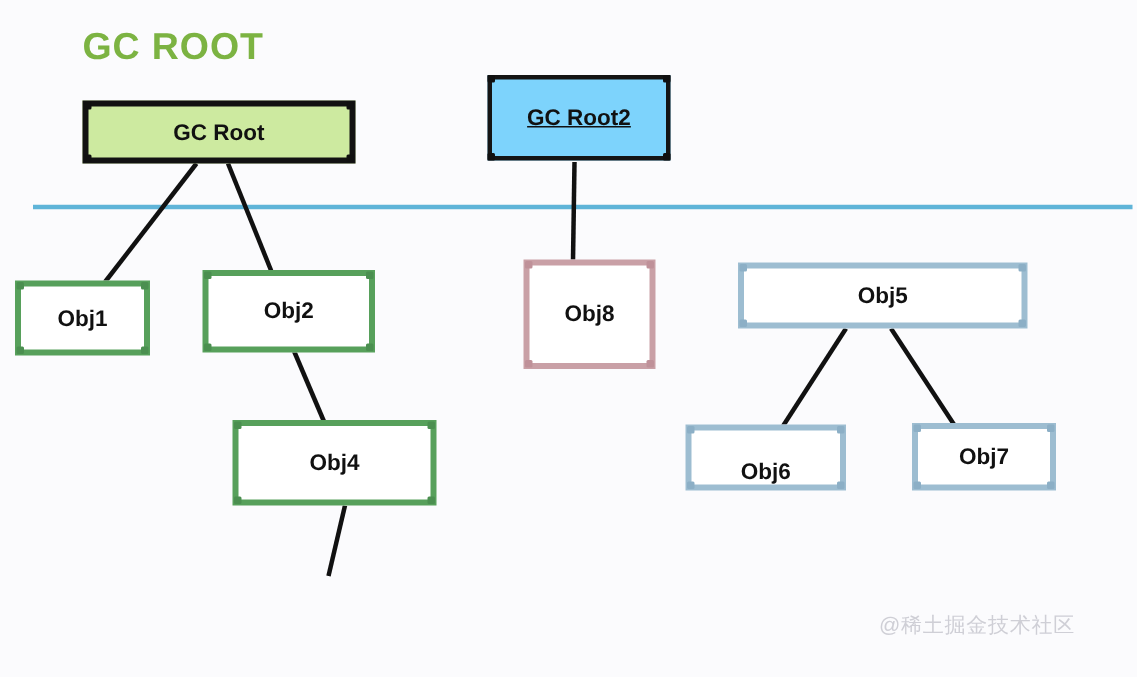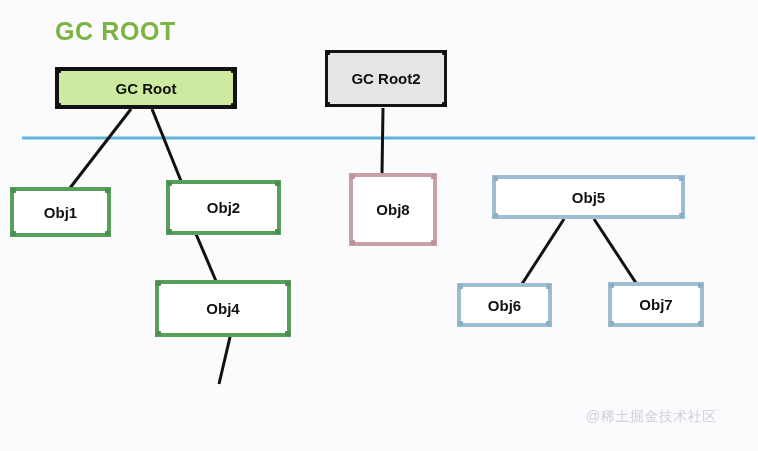--- a/index.html
+++ b/index.html
@@ -47,22 +47,23 @@
     color: #111111;
     background: #ffffff;
     white-space: nowrap;
   }
   .node-root {
     background: #cdeaa0;
     border: 4px solid #121212;
     font-size: 15px;
   }
   .node-root2 {
-    background: #e5e5e5;
+    background: #7dd3fc;
     border: 3px solid #141414;
+    text-decoration: underline;
   }
   .node-green {
     border: 4px solid #57a05b;
   }
   .node-pink {
     border: 4px solid #c9a0a6;
   }
   .node-blue {
     border: 4px solid #9dbdd1;
   }
@@ -118,29 +119,29 @@
   </div>
 
   <div class="node node-root2" style="left:325px; top:50px; width:122px; height:57px;">
     <span>GC Root2</span>
     <span class="corner k c-tl"></span>
     <span class="corner k c-tr"></span>
     <span class="corner k c-bl"></span>
     <span class="corner k c-br"></span>
   </div>
 
-  <div class="node node-green" style="left:10px; top:187px; width:101px; height:50px;">
+  <div class="node node-green" style="left:10px; top:187px; width:90px; height:50px;">
     <span>Obj1</span>
     <span class="corner g c-tl"></span>
     <span class="corner g c-tr"></span>
     <span class="corner g c-bl"></span>
     <span class="corner g c-br"></span>
   </div>
 
-  <div class="node node-green" style="left:135px; top:180px; width:115px; height:55px;margin-left:31px;">
+  <div class="node node-green" style="left:135px; top:180px; width:115px; height:55px;">
     <span>Obj2</span>
     <span class="corner g c-tl"></span>
     <span class="corner g c-tr"></span>
     <span class="corner g c-bl"></span>
     <span class="corner g c-br"></span>
   </div>
 
   <div class="node node-green" style="left:155px; top:280px; width:136px; height:57px;text-align:center;">
     <span>Obj4</span>
     <span class="corner g c-tl"></span>
@@ -159,21 +160,21 @@
   </div>
 
   <div class="node node-blue" style="left:492px; top:175px; width:193px; height:44px;">
     <span>Obj5</span>
     <span class="corner b c-tl"></span>
     <span class="corner b c-tr"></span>
     <span class="corner b c-bl"></span>
     <span class="corner b c-br"></span>
   </div>
 
-  <div class="node node-blue" style="left:457px; top:283px; width:95px; height:44px;">
+  <div class="node node-blue" style="left:457px; top:283px; width:107px; height:44px;align-items:flex-end;">
     <span>Obj6</span>
     <span class="corner b c-tl"></span>
     <span class="corner b c-tr"></span>
     <span class="corner b c-bl"></span>
     <span class="corner b c-br"></span>
   </div>
 
   <div class="node node-blue" style="left:608px; top:282px; width:96px; height:45px;">
     <span>Obj7</span>
     <span class="corner b c-tl"></span>

